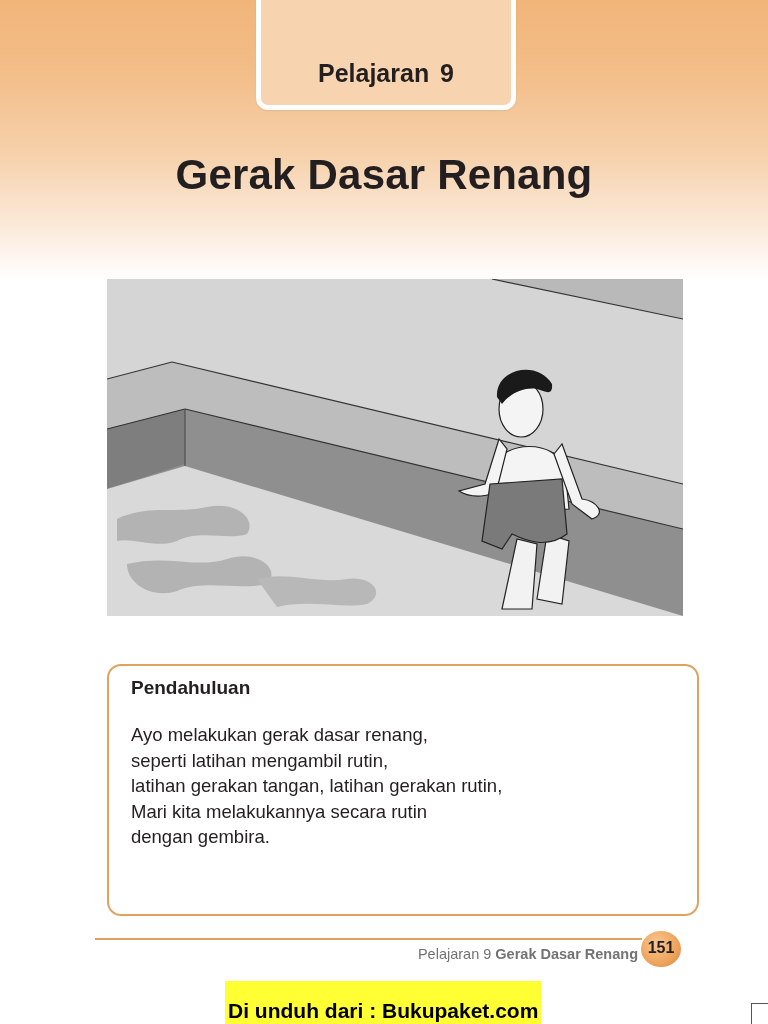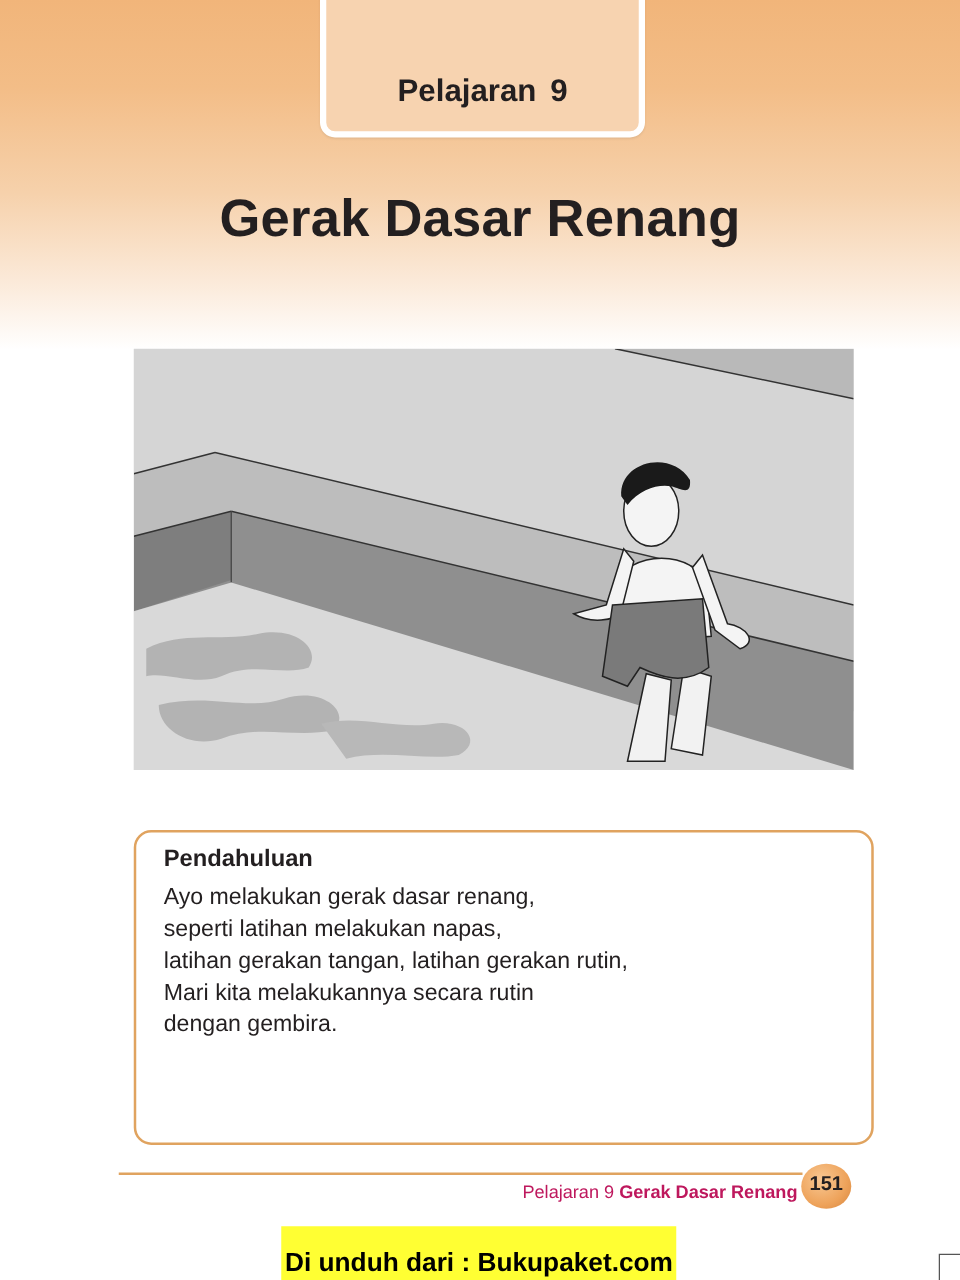--- a/index.html
+++ b/index.html
@@ -30,27 +30,27 @@
     background:#d6d6d6; overflow:hidden;
   }
   .illustration svg { display:block; }
   .intro-box {
     position:absolute; left:107px; top:664px; width:592px; height:252px;
     border:2px solid #e0a35f; border-radius:14px; box-sizing:border-box; background:#fff;
   }
   .intro-heading {
     position:absolute; left:22px; top:11px; font-weight:bold; font-size:19px; color:#231f20;
   }
-  .intro-body { position:absolute; left:22px; top:38px; }
+  .intro-body { position:absolute; left:22px; top:56px; }
   .intro-line { font-size:18.5px; line-height:25.5px; color:#231f20; white-space:nowrap; }
   .footer-rule {
     position:absolute; left:95px; top:938px; width:547px; height:2px; background:#e0a35f;
   }
   .footer-caption {
-    position:absolute; right:130px; top:946px; font-size:14.5px; color:#be185d; white-space:nowrap;
+    position:absolute; right:130px; top:946px; font-size:14.5px; color:#737373; white-space:nowrap;
   }
   .footer-caption .bold { font-weight:bold; }
   .page-badge {
     position:absolute; left:641px; top:931px; width:40px; height:36px; border-radius:50%;
     background:radial-gradient(circle at 40% 35%, #f8c792 0%, #eea35b 60%, #d6843c 100%);
     text-align:center; line-height:34px; font-weight:bold; font-size:16px; color:#231f20;
   }
   .download-banner {
     position:absolute; left:225px; top:981px; height:27px; padding:16px 3px;
     background:#ffff33; font-weight:bold; font-size:21px; line-height:27px; color:#000;
@@ -105,21 +105,21 @@
       <ellipse cx="414" cy="130" rx="22" ry="28" fill="#f4f4f4" stroke="#222" stroke-width="1.2"></ellipse>
       <path d="M390,118 C388,90 430,80 445,105 C446,118 438,112 430,110 C420,108 405,112 395,125 Z" fill="#1a1a1a"></path>
     </g>
   </svg>
 </div>
 
 <div class="intro-box">
   <div class="intro-heading">Pendahuluan</div>
   <div class="intro-body">
     <div class="intro-line">Ayo melakukan gerak dasar renang,</div>
-    <div class="intro-line">seperti latihan melakukan napas,</div>
+    <div class="intro-line">seperti latihan mengambil rutin,</div>
     <div class="intro-line">latihan gerakan tangan, latihan gerakan rutin,</div>
     <div class="intro-line">Mari kita melakukannya secara rutin</div>
     <div class="intro-line">dengan  gembira.</div>
   </div>
 </div>
 
 <div class="footer-rule"></div>
 <div class="footer-caption">
   <span>Pelajaran 9</span>
   <span class="bold">Gerak Dasar Renang</span>

